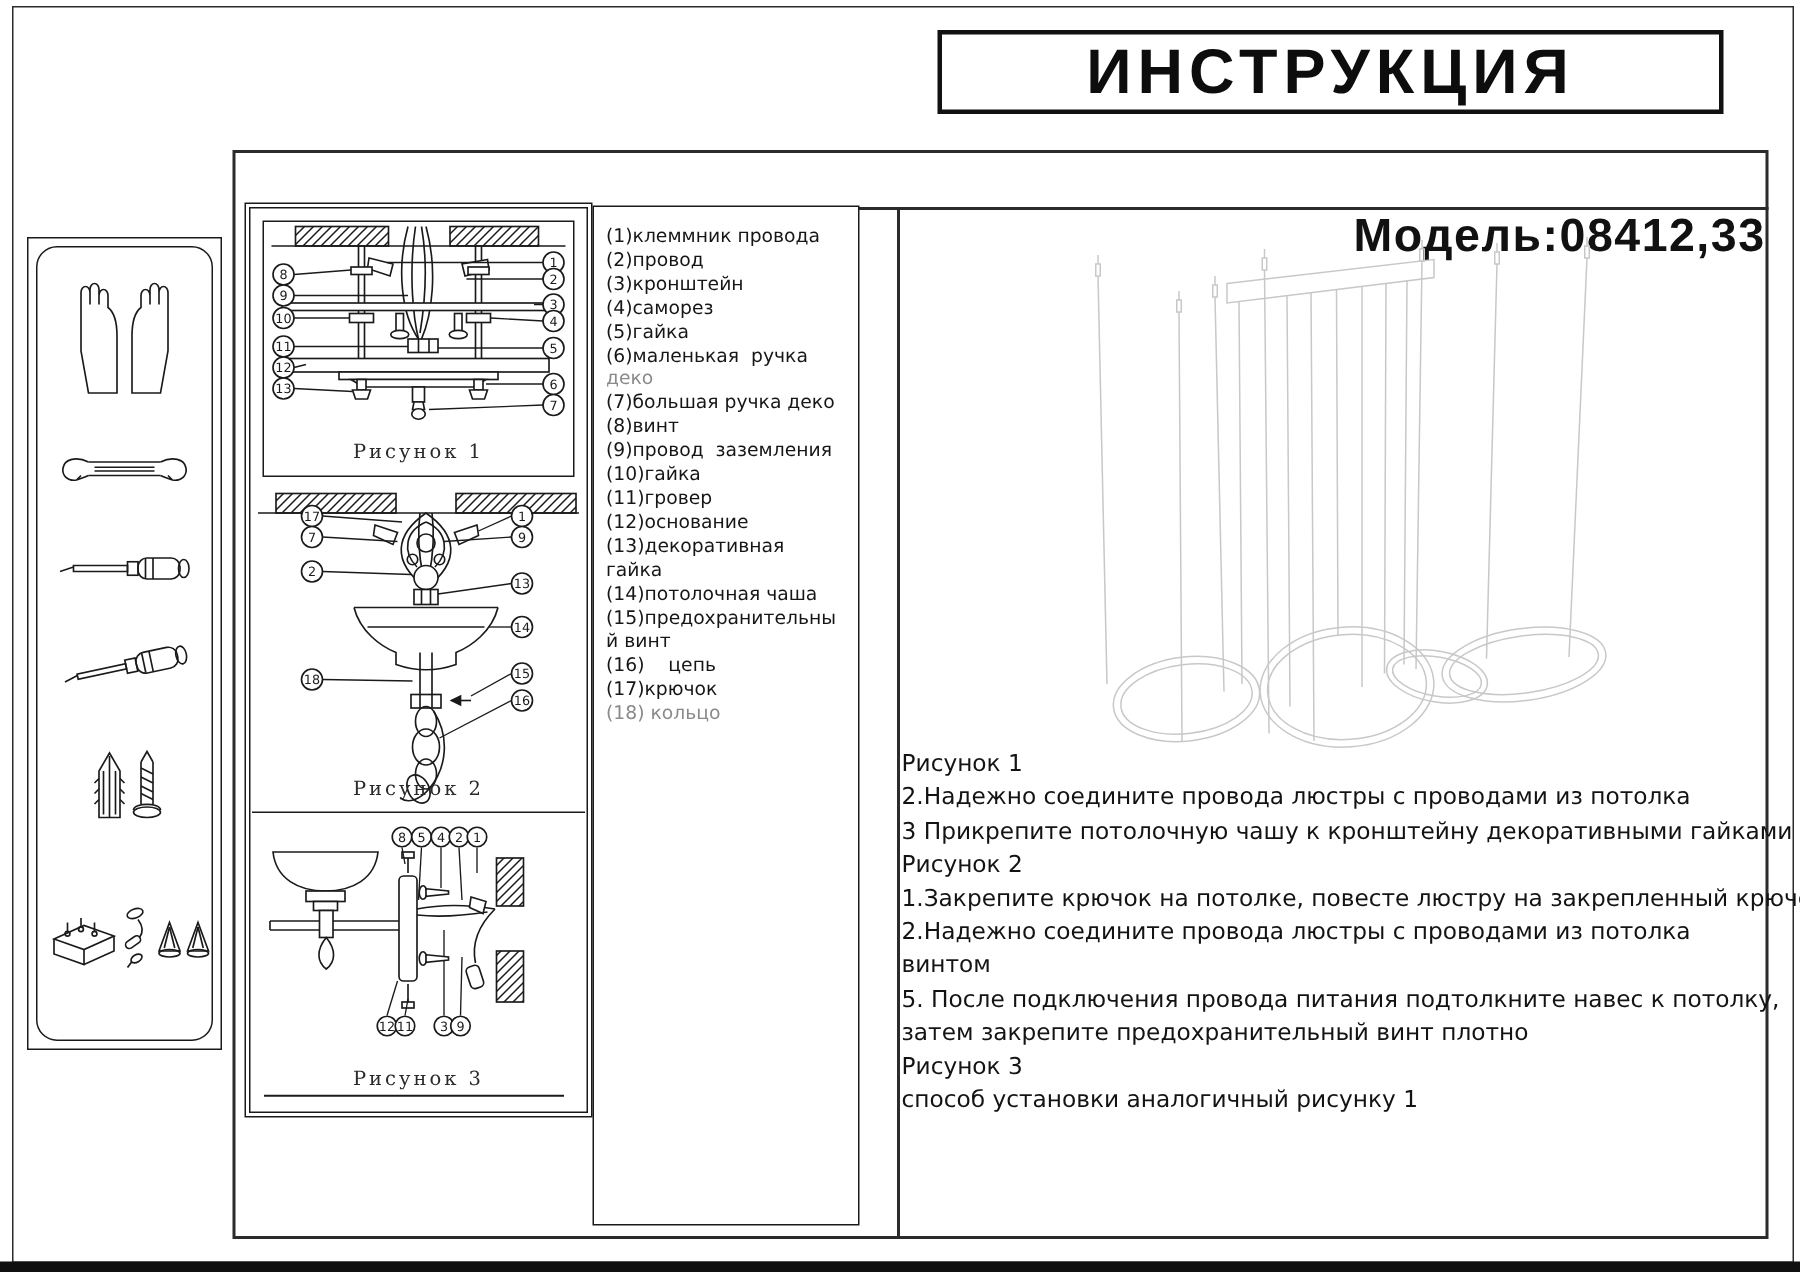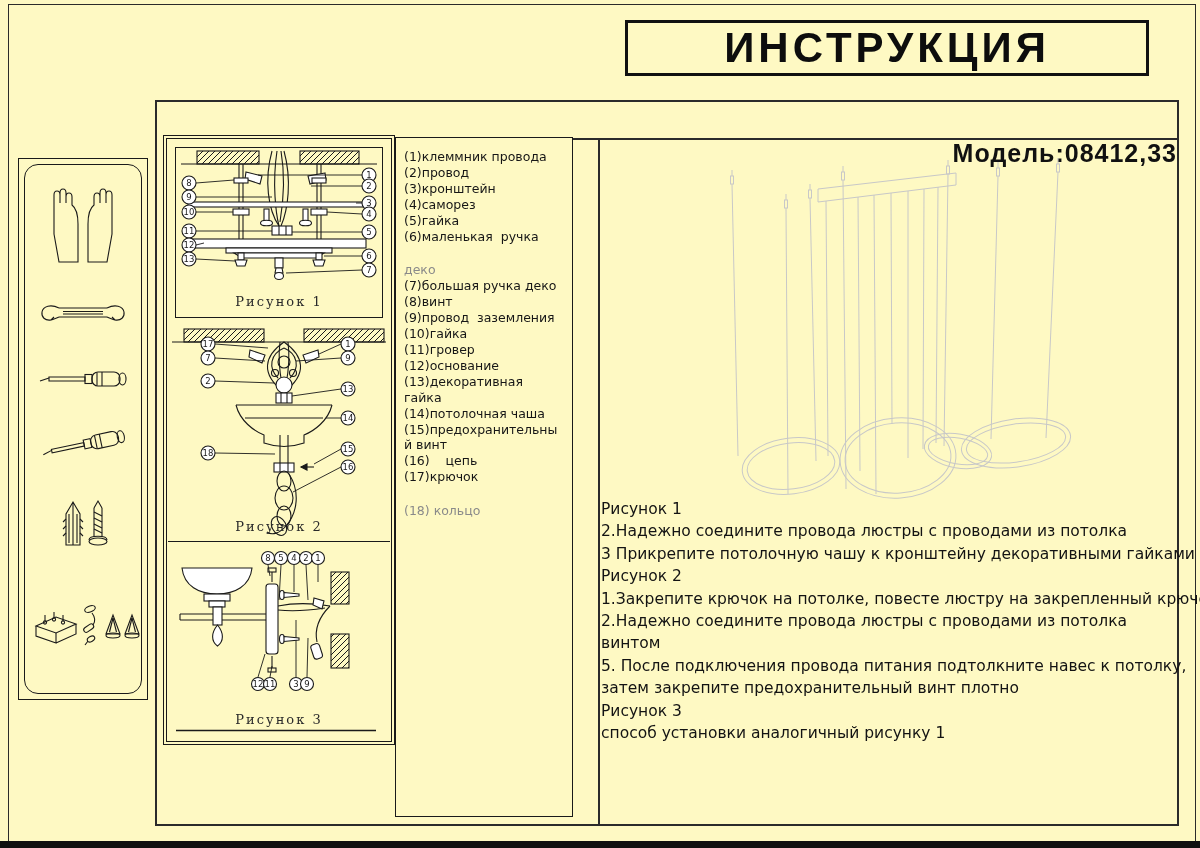--- a/index.html
+++ b/index.html
@@ -1,57 +1,57 @@
 <!DOCTYPE html>
 <html><head>
 <meta charset="utf-8">
 <style>
   * { margin:0; padding:0; box-sizing:border-box; }
   html,body { background:#e8e8e8; }
   .page {
-    position:relative; width:1200px; height:848px; background:#fef9c3;
+    position:relative; width:1200px; height:848px; background:#ffffff;
     font-family:"DejaVu Sans", sans-serif; color:#1a1a1a; overflow:hidden;
   }
   .abs { position:absolute; }
   .page-frame { left:8px; top:4px; width:1188px; height:838px; border:1px solid #2b2b2b; }
   .bottom-bar { left:0; top:841px; width:1200px; height:7px; background:#101010; }
 
   .title-box {
     left:625px; top:20px; width:524px; height:56px; border:3px solid #111;
     display:flex; align-items:center; justify-content:center;
   }
   .title-box span {
     font-family:"Liberation Sans", sans-serif; font-weight:700; font-size:42px;
     letter-spacing:4px; color:#0d0d0d; white-space:nowrap;
   }
 
   .content-box { left:155px; top:100px; width:1024px; height:726px; border:2px solid #2b2b2b; }
   .model-divider { left:572px; top:138px; width:607px; height:0; border-top:2px solid #2b2b2b; }
   .model-label {
     left:780px; top:139px; width:397px; text-align:right;
-    font-family:"Liberation Sans", sans-serif; font-weight:700; font-size:25px;
+    font-family:"Liberation Sans", sans-serif; font-weight:700; font-size:31px;
     letter-spacing:1px; color:#111; white-space:nowrap;
   }
   .vertical-divider { left:598px; top:139px; width:2px; height:687px; background:#2b2b2b; }
 
   .sidebar-outer { left:18px; top:158px; width:130px; height:542px; border:1.5px solid #1a1a1a; }
   .sidebar-inner { left:24px; top:164px; width:118px; height:530px; border:1.5px solid #1a1a1a; border-radius:14px; }
 
   .figures-panel { left:163px; top:135px; width:232px; height:610px; border:1.5px solid #1a1a1a; }
   .figures-panel-inner { left:166px; top:138px; width:226px; height:604px; border:1px solid #1a1a1a; }
   .fig1-box { left:175px; top:147px; width:208px; height:171px; border:1.2px solid #1a1a1a; }
   .figures-divider { left:168px; top:541px; width:222px; height:0; border-top:1.2px solid #1a1a1a; }
   .fig-label {
     width:222px; text-align:center; font-family:"DejaVu Serif", serif;
     font-size:13px; letter-spacing:2px; color:#2a2a2a; white-space:nowrap;
   }
 
   .parts-box { left:395px; top:137px; width:178px; height:680px; border:1.5px solid #1a1a1a; padding:11px 0 0 8px; }
   .part-line { font-size:12.5px; line-height:15.9px; white-space:pre; color:#161616; }
-  .part-line.muted { color:#8a8a8a;margin-top:18px; }
+  .part-line.muted { color:#8a8a8a; }
 
   .instructions { left:601px; top:498px; width:576px; }
   .instr-line { font-size:15.5px; line-height:22.4px; color:#131313; white-space:nowrap; }
 
   svg { display:block; }
   .ink { stroke:#1a1a1a; fill:none; stroke-width:1.1; }
   .callout-num { font-family:"DejaVu Sans", sans-serif; font-size:8.5px; fill:#1a1a1a; stroke:none; }
 </style>
 </head>
 <body>

